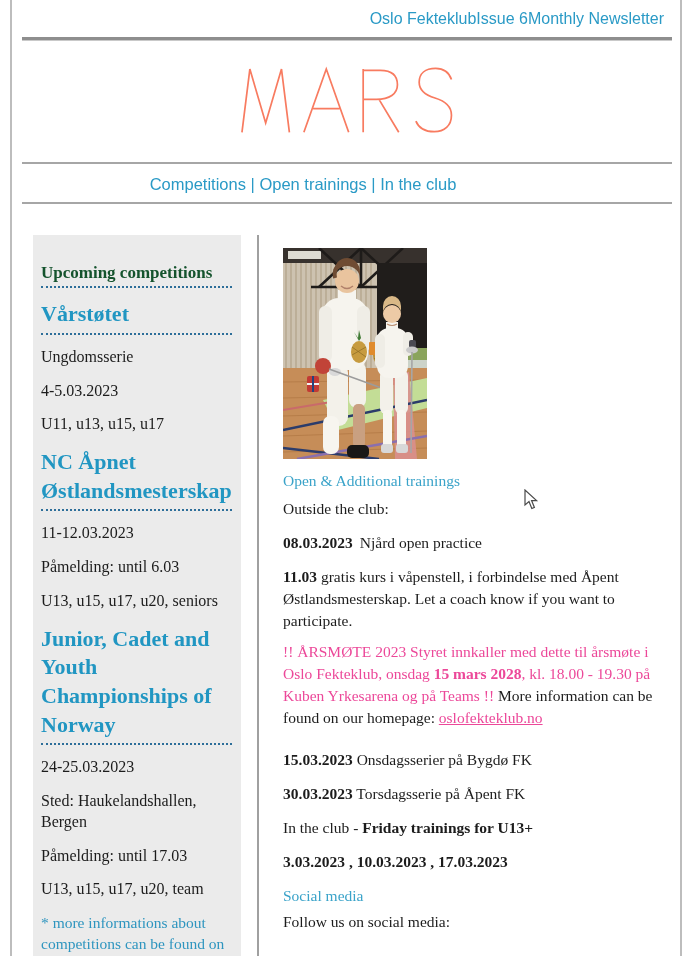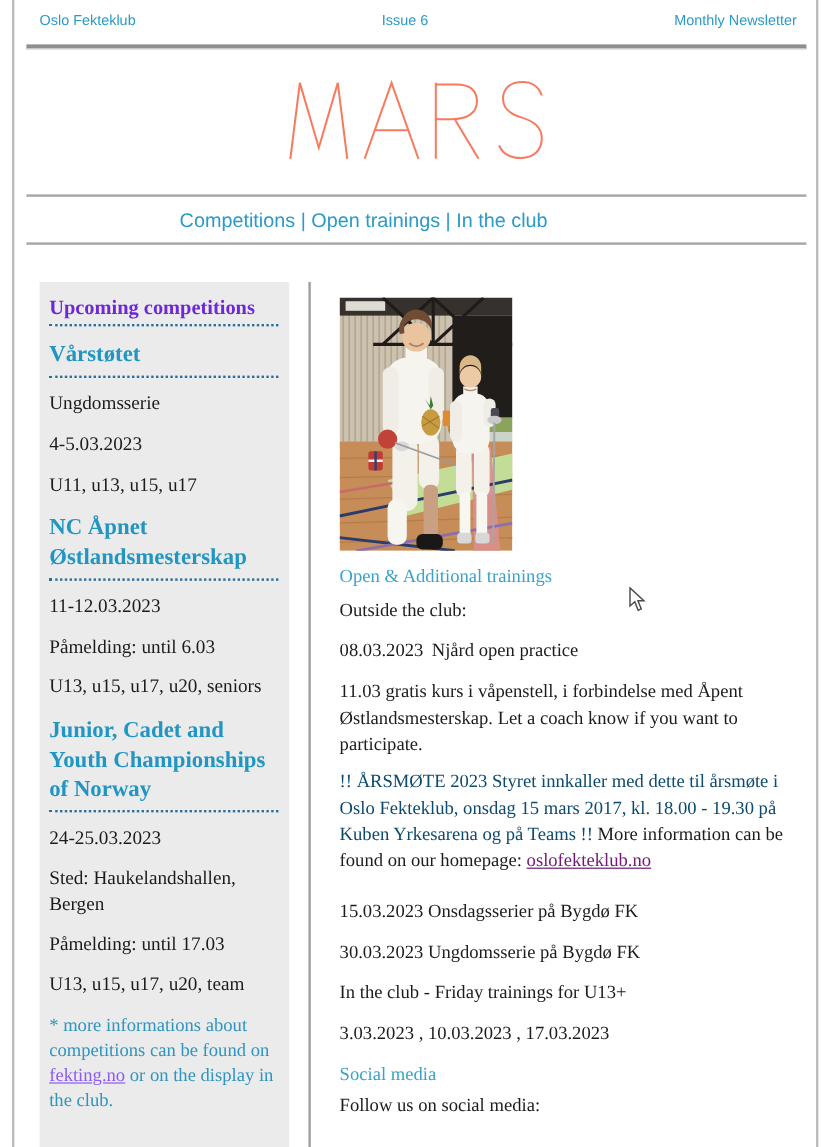--- a/index.html
+++ b/index.html
@@ -10,54 +10,54 @@
   .sr-only{position:absolute;width:1px;height:1px;overflow:hidden;clip:rect(0 0 0 0);white-space:nowrap;}
   
   .pborder{position:absolute;top:0;bottom:0;width:2px;background:#bdbdbd;}
   .pborder.left{left:10px;}
   .pborder.right{left:680px;}
   .rule{position:absolute;left:22px;width:650px;background:#9d9d9d;}
   .rule1{top:37px;height:3px;background:#8e8e8e;border-bottom:1px solid #c9c9c9;}
   .rule2{top:162px;height:2px;background:#a6a6a6;}
   .rule3{top:202px;height:2px;background:#a6a6a6;}
   
-  .top-header{position:absolute;left:33px;top:10px;width:631px;display:flex;justify-content:space-between;
-    font-family:"Liberation Sans", sans-serif;font-size:12px;color:#2a9ac6;}
+  .top-header{position:absolute;left:33px;top:10px;width:631px;display:flex;justify-content:flex-end;
+    font-family:"Liberation Sans", sans-serif;font-size:16px;color:#2a9ac6;}
   
   .masthead{position:absolute;top:66px;left:0;width:700px;text-align:center;}
   .masthead svg{display:inline-block;}
   .masthead path{fill:none;stroke:#f87b60;stroke-width:2.6;stroke-linecap:butt;stroke-linejoin:miter;}
   
   .nav{position:absolute;top:175px;left:0;width:606px;text-align:center;
     font-family:"Liberation Sans", sans-serif;font-size:16.5px;color:#2a9ac6;cursor:pointer;}
   
   .sidebar{position:absolute;left:33px;top:235px;width:208px;height:721px;background:#ebebeb;
     box-sizing:border-box;padding:11px 9px 8px 8px;}
-  .sidebar h2{font-size:17px;line-height:1.25;color:#6d28d9;margin:0 0 3px;}
+  .sidebar h2{font-size:17px;line-height:1.25;color:#14532d;margin:16px 0 3px;}
   .dotted{height:0;border-bottom:2px dotted #2d6e99;margin:3px 0 12px;}
-  .event-name{font-size:19px;line-height:1.3;font-weight:bold;color:#2196c2;margin:2px 0 4px;}
+  .event-name{font-size:22px;line-height:1.3;font-weight:bold;color:#2196c2;margin:2px 0 4px;}
   .sidebar p.l{font-size:16px;line-height:1.3;margin:0 0 13px;color:#1c1c1c;}
   .footnote{font-size:15.5px;line-height:1.35;color:#2e95bf;margin-top:2px;}
   .footnote a{color:#8b5cf6;text-decoration:underline;}
   
   .vdivider{position:absolute;left:257px;top:235px;bottom:0;width:2px;background:#a0a0a0;}
   
   .main{position:absolute;left:283px;top:237px;width:390px;}
   .main h2.mtitle{font-size:17.5px;color:#0d7195;margin:0;line-height:1.25;}
   .photo-row{margin-top:11px;display:flex;}
   .photo{width:144px;height:211px;flex:0 0 144px;}
   .beside{margin-left:21px;width:222px;}
   .winners-heading{font-size:16.5px;font-weight:bold;line-height:1.35;margin:24px 0 0;}
   .para{font-size:15.5px;line-height:22px;margin:0;}
   .beside .para{margin-top:14px;}
   .blue-heading{font-size:15.5px;color:#3aa3c9;margin:12px 0 0;line-height:20px;}
   .mt7{margin-top:7px;} .mt12{margin-top:12px;} .mt9{margin-top:9px;} .mt11{margin-top:20px;} .mt13{margin-top:13px;} .mt5{margin-top:5px;}
-  .b{font-weight:normal;}
-  .red{color:#0c4a6e;}
-  .black-link{color:#701a75;text-decoration:underline;}
+  .b{font-weight:bold;}
+  .red{color:#ec4899;}
+  .black-link{color:#ec4899;text-decoration:underline;}
   .gap2{display:inline-block;width:7px;}
   
   .cursor{position:absolute;left:524px;top:489px;}
 </style>
 </head>
 <body>
 
 <div class="pborder left"></div>
 <div class="pborder right"></div>
 
@@ -235,28 +235,28 @@
   <p class="para mt7">Outside the club:</p>
 
   <p class="para mt12">
     <span class="b">08.03.2023</span><span class="gap2"></span><span>Njård open practice</span>
   </p>
   <p class="para mt12">
     <span class="b">11.03</span> <span>gratis kurs i våpenstell, i forbindelse med Åpent Østlandsmesterskap. Let a coach know if you want to participate.</span>
   </p>
 
   <p class="para mt9">
-    <span class="red">!! ÅRSMØTE 2023 Styret innkaller med dette til årsmøte i Oslo Fekteklub, onsdag </span><span class="red b">15 mars 2017</span><span class="red">, kl. 18.00 - 19.30 på Kuben Yrkesarena og på Teams !!</span><span> More information can be found on our homepage: </span><a href="#" class="black-link">oslofekteklub.no</a>
+    <span class="red">!! ÅRSMØTE 2023 Styret innkaller med dette til årsmøte i Oslo Fekteklub, onsdag </span><span class="red b">15 mars 2028</span><span class="red">, kl. 18.00 - 19.30 på Kuben Yrkesarena og på Teams !!</span><span> More information can be found on our homepage: </span><a href="#" class="black-link">oslofekteklub.no</a>
   </p>
 
   <p class="para mt11">
     <span class="b">15.03.2023</span><span> Onsdagsserier på Bygdø FK</span>
   </p>
   <p class="para mt12">
-    <span class="b">30.03.2023</span><span> Ungdomsserie på Bygdø FK</span>
+    <span class="b">30.03.2023</span><span> Torsdagsserie på Åpent FK</span>
   </p>
 
   <p class="para mt12">
     <span>In the club - </span><span class="b">Friday trainings for U13+</span>
   </p>
 
   <p class="para mt12 b">3.03.2023 , 10.03.2023 , 17.03.2023</p>
 
   <p class="blue-heading mt13">Social media</p>
   <p class="para mt5">Follow us on social media:</p>

